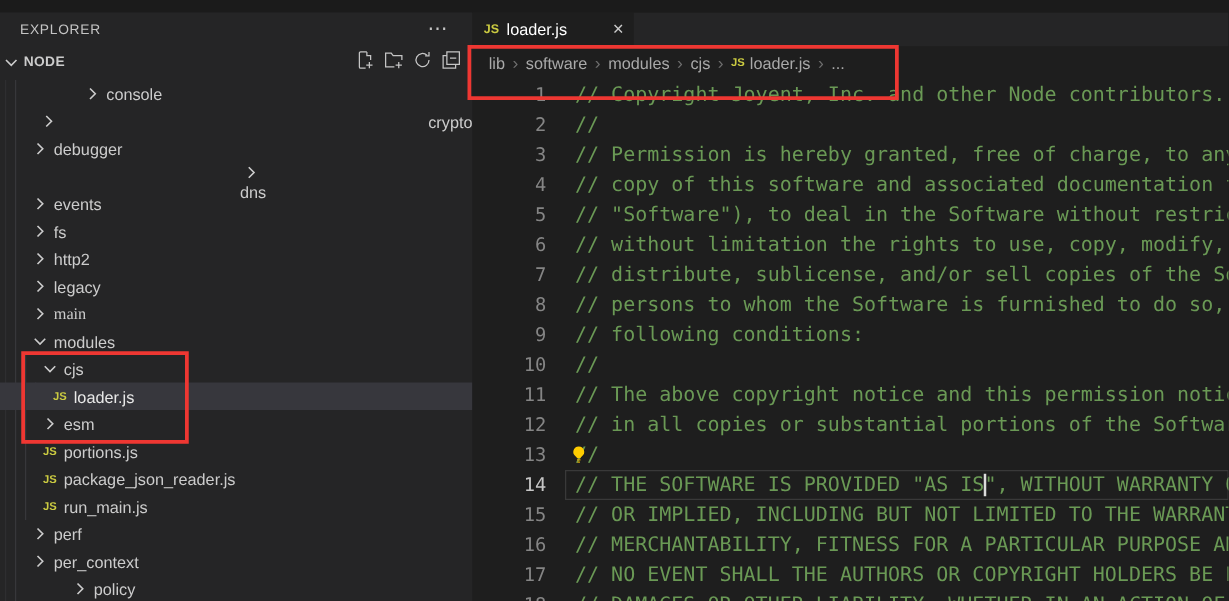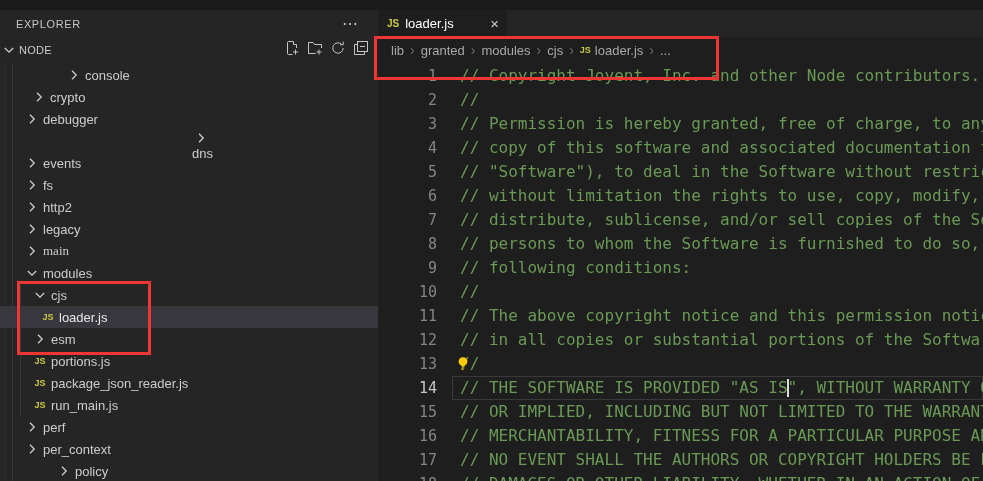--- a/index.html
+++ b/index.html
@@ -7,21 +7,21 @@
           font-family:"Liberation Sans",sans-serif;color:#cccccc;}
   
   .titlebar{position:absolute;left:0;top:0;width:983px;height:10px;background:#1b1b1b;}
 
   
   .sidebar{position:absolute;left:0;top:10px;width:378px;height:471px;background:#252526;overflow:hidden;}
   .sb-header{height:28px;display:flex;align-items:center;justify-content:space-between;padding:0 20px 0 16px;}
   .sb-title{font-size:11px;letter-spacing:.6px;color:#c5c5c5;}
   .more-icon{color:#c5c5c5;font-size:16px;line-height:10px;cursor:pointer;}
   .section-header{height:24px;display:flex;align-items:center;padding-left:1px;}
-  .section-name{font-size:11px;font-weight:normal;color:#cccccc;margin-left:2px;letter-spacing:.3px;text-align:center;}
+  .section-name{font-size:11px;font-weight:bold;color:#cccccc;margin-left:2px;letter-spacing:.3px;text-align:center;}
   .section-actions{margin-left:auto;display:flex;gap:5px;padding-right:8px;}
   .action-btn{width:18px;height:18px;display:flex;align-items:center;justify-content:center;cursor:pointer;}
   .tree{position:absolute;top:54px;left:0;right:0;bottom:0;}
   .guide{position:absolute;width:1px;background:#37373a;}
   .row{height:22px;display:flex;align-items:center;font-size:13px;color:#cccccc;cursor:pointer;position:relative;}
   .row.selected{background:#37373d;color:#e8e8e8;}
   .slot{width:16px;height:16px;flex:none;display:flex;align-items:center;justify-content:center;}
   .jsb{font-size:9px;font-weight:bold;color:#cbcb41;font-family:"Liberation Sans",sans-serif;}
   .row .label{margin-left:3px;white-space:nowrap;}
 
@@ -102,21 +102,21 @@
       <div class="guide" style="left:20px;top:220px;height:132px;"></div>
       <div class="guide" style="left:28px;top:242px;height:22px;"></div>
     <div class="row" style="padding-left: 40px; margin-left: 26px;">
           <span class="slot">
             <svg width="16" height="16" viewBox="0 0 16 16">
               <path d="M6 3.8 10.2 8 6 12.2" fill="none" stroke="#cccccc" stroke-width="1.3"></path>
             </svg>
           </span>
           <span class="label">console</span>
         </div>
-        <div class="row" style="padding-left: 31px;">
+        <div class="row" style="padding-left: 31px; justify-content: space-between;">
           <span class="slot">
             <svg width="16" height="16" viewBox="0 0 16 16">
               <path d="M6 3.8 10.2 8 6 12.2" fill="none" stroke="#cccccc" stroke-width="1.3"></path>
             </svg>
           </span>
           <span class="label">crypto</span>
         </div>
         <div class="row" style="padding-left: 24px;">
           <span class="slot">
             <svg width="16" height="16" viewBox="0 0 16 16">
@@ -255,21 +255,21 @@
         <span class="tab-label">loader.js</span>
         <span class="tab-close">×</span>
       </div>
     </div>
     <div class="breadcrumb" id="breadcrumb">
         <span class="bc-item">
           <span>lib</span>
         </span>
         <span class="bc-sep">›</span>
         <span class="bc-item">
-          <span>granted</span>
+          <span>software</span>
         </span>
         <span class="bc-sep">›</span>
         <span class="bc-item">
           <span>modules</span>
         </span>
         <span class="bc-sep">›</span>
         <span class="bc-item">
           <span>cjs</span>
         </span>
         <span class="bc-sep">›</span>

